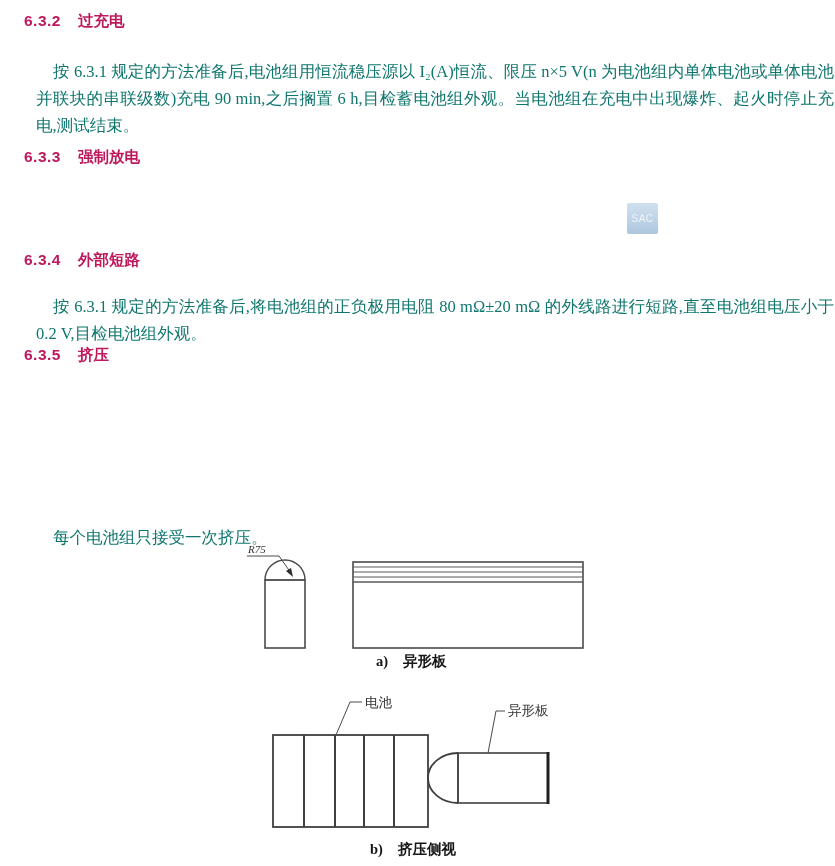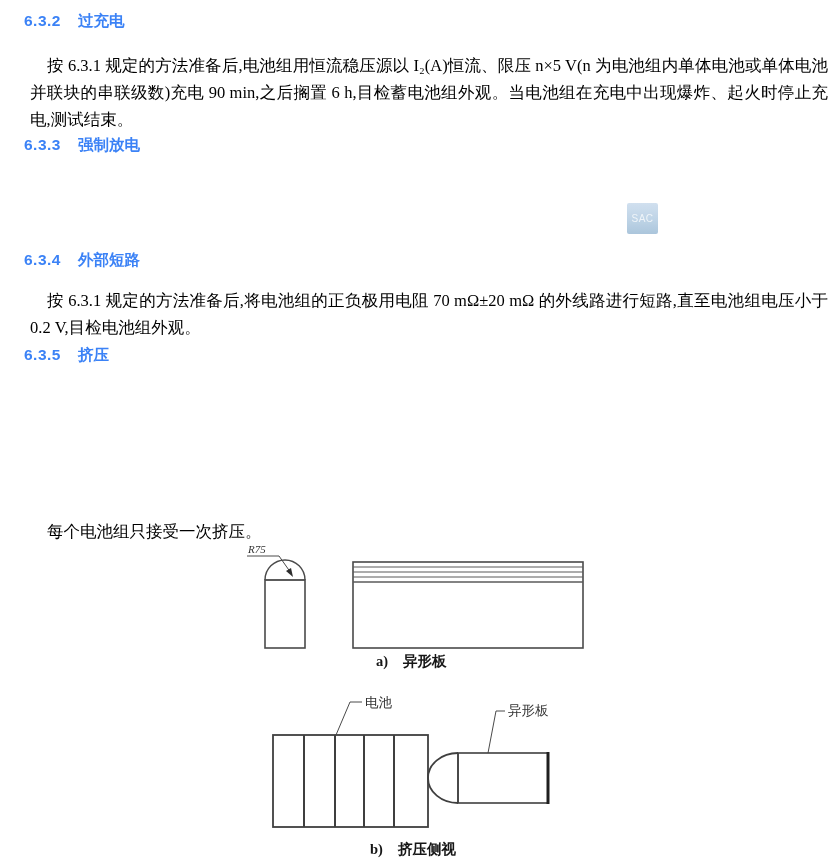--- a/index.html
+++ b/index.html
@@ -4,27 +4,27 @@
 <style>
   html,body { margin:0; padding:0; background:#ffffff; }
   .page {
     position:relative; width:835px; height:866px; background:#ffffff;
     font-family:"Liberation Serif","DejaVu Serif",serif; color:#1e1e1e;
     overflow:hidden;
   }
   .heading {
     position:absolute; left:24px; height:18px; line-height:18px;
     font-family:"Liberation Sans","DejaVu Sans",sans-serif;
-    font-weight:bold; font-size:15.5px; color:#3b82f6; white-space:nowrap;
+    font-weight:bold; font-size:15.5px; color:#be185d; white-space:nowrap;
   }
   .heading .num { margin-right:17px; letter-spacing:0.5px; }
   .para {
-    position:absolute; left:22px; width:798px; margin:8px;
+    position:absolute; left:22px; width:798px; margin:14px;
     font-size:16.5px; line-height:27px; text-align:justify;
-    text-indent:17px; color:#000000;
+    text-indent:17px; color:#0f766e;
   }
   .fig-svg { position:absolute; }
   .fig-svg text { font-family:"Liberation Serif","DejaVu Serif",serif; fill:#333333; }
   .radius-label { font-style:italic; font-size:11px; }
   .part-label { font-size:13.5px; }
   .fig-caption {
     position:absolute; display:flex; align-items:center;
     font-family:"Liberation Sans","DejaVu Sans",sans-serif;
     font-weight:bold; font-size:14.5px; color:#161616; white-space:nowrap;
   }
@@ -44,32 +44,32 @@
 </head>
 <body>
 
 <div class="page">
 
   <div class="heading" style="top:12px">
     <span class="num">6.3.2</span><span>过充电</span>
   </div>
   <p class="para" style="top:44px">按 6.3.1 规定的方法准备后,电池组用恒流稳压源以 I₂(A)恒流、限压 n×5 V(n 为电池组内单体电池或单体电池并联块的串联级数)充电 90 min,之后搁置 6 h,目检蓄电池组外观。当电池组在充电中出现爆炸、起火时停止充电,测试结束。</p>
 
-  <div class="heading" style="top:136px">
+  <div class="heading" style="top:148px">
     <span class="num">6.3.3</span><span>强制放电</span>
   </div>
 
   <div class="watermark">
     <span>SAC</span>
   </div>
 
   <div class="heading" style="top:251px">
     <span class="num">6.3.4</span><span>外部短路</span>
   </div>
-  <p class="para" style="top:279px">按 6.3.1 规定的方法准备后,将电池组的正负极用电阻 70 mΩ±20 mΩ 的外线路进行短路,直至电池组电压小于 0.2 V,目检电池组外观。</p>
+  <p class="para" style="top:279px">按 6.3.1 规定的方法准备后,将电池组的正负极用电阻 80 mΩ±20 mΩ 的外线路进行短路,直至电池组电压小于 0.2 V,目检电池组外观。</p>
 
   <div class="heading" style="top:346px">
     <span class="num">6.3.5</span><span>挤压</span>
   </div>
   <p class="para" style="top:510px">每个电池组只接受一次挤压。</p>
 
   <svg class="fig-svg" style="left:240px; top:540px" width="350" height="115" viewBox="0 0 350 115">
 
     <text x="8" y="13" class="radius-label">R75</text>
     <line x1="7" y1="16" x2="39" y2="16" stroke="#4a4a4a" stroke-width="1"></line>

